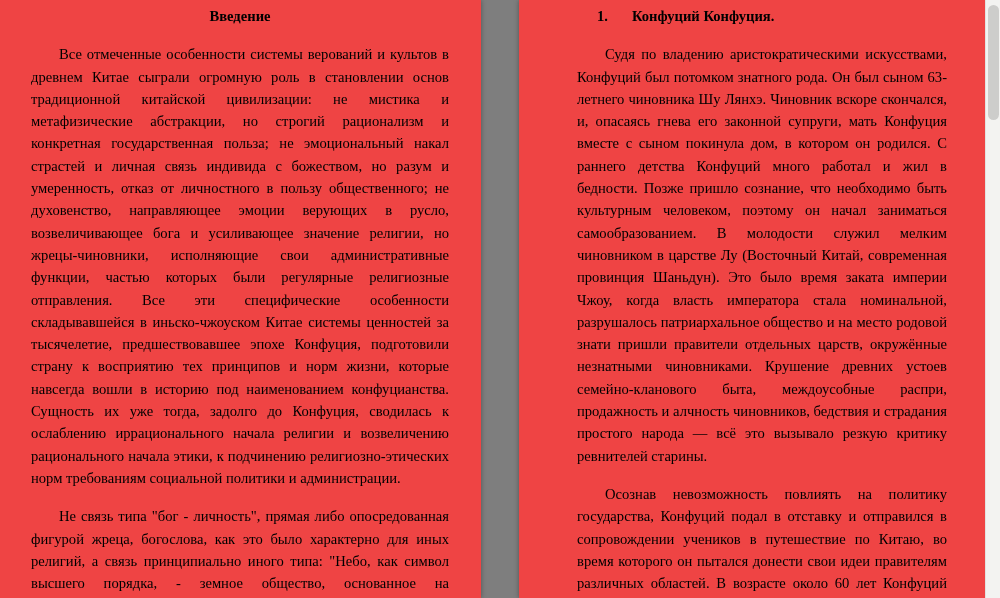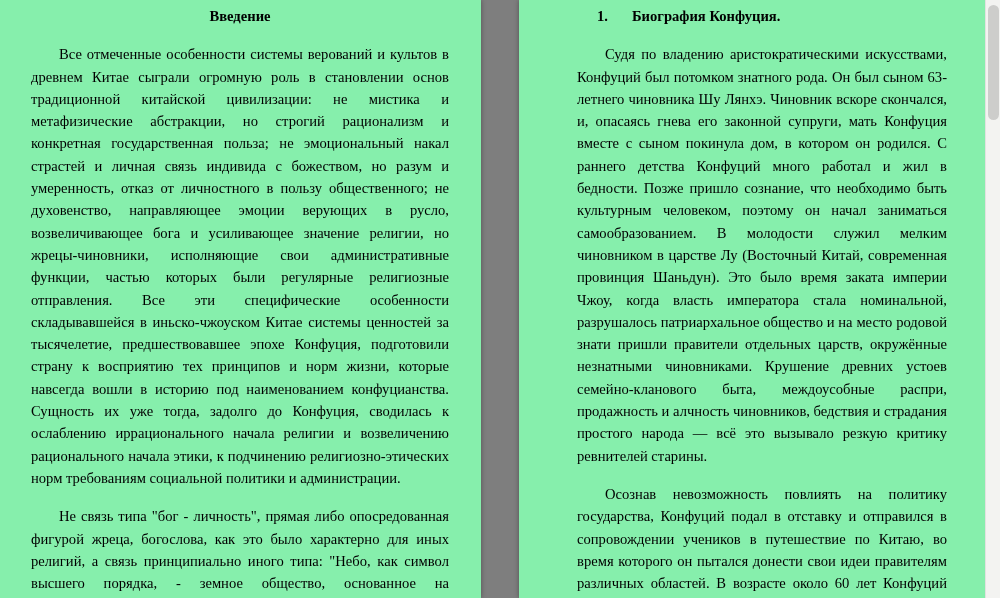--- a/index.html
+++ b/index.html
@@ -11,21 +11,21 @@
     font-family: "Liberation Serif", "DejaVu Serif", serif;
     overflow: hidden;
   }
   .workspace {
     position: relative;
     width: 1000px;
     height: 598px;
     display: flex;
   }
   .page {
-    background: #86efac;
+    background: #ef4444;
     height: 598px;
     color: #000000;
     font-size: 14.6px;
     line-height: 22.3px;
     text-align: justify;
     box-shadow: 0 0 5px rgba(0,0,0,0.35);
     overflow: hidden;
   }
   .page-left {
     width: 481px;
@@ -89,21 +89,21 @@
   <div class="page page-left">
     <h1 class="title-center">Введение</h1>
     <p>Все отмеченные особенности системы верований и культов в древнем Китае сыграли огромную роль в становлении основ традиционной китайской цивилизации: не мистика и метафизические абстракции, но строгий рационализм и конкретная государственная польза; не эмоциональный накал страстей и личная связь индивида с божеством, но разум и умеренность, отказ от личностного в пользу общественного; не духовенство, направляющее эмоции верующих в русло, возвеличивающее бога и усиливающее значение религии, но жрецы-чиновники, исполняющие свои административные функции, частью которых были регулярные религиозные отправления. Все эти специфические особенности складывавшейся в иньско-чжоуском Китае системы ценностей за тысячелетие, предшествовавшее эпохе Конфуция, подготовили страну к восприятию тех принципов и норм жизни, которые навсегда вошли в историю под наименованием конфуцианства. Сущность их уже тогда, задолго до Конфуция, сводилась к ослаблению иррационального начала религии и возвеличению рационального начала этики, к подчинению религиозно-этических норм требованиям социальной политики и администрации.</p>
     <p>Не связь типа "бог - личность", прямая либо опосредованная фигурой жреца, богослова, как это было характерно для иных религий, а связь принципиально иного типа: "Небо, как символ высшего порядка, - земное общество, основанное на добродетели", опосредованная личностью осененного небесной благодатью правителя, была императивом древнего Китая. Этот императив, стократно усиленный конфуцианством, определил на тысячелетия важные стороны жизни Китая, включая структурную прочность государства и общества и ограничение роли личности с ее эмоциями и страстями.</p>
   </div>
 
   <div class="page-gap"></div>
 
   <div class="page page-right">
     <h2 class="heading-numbered">
-      <span class="heading-number">1.</span><span>Биография Конфуция.</span>
+      <span class="heading-number">1.</span><span>Конфуций Конфуция.</span>
     </h2>
     <p>Судя по владению аристократическими искусствами, Конфуций был потомком знатного рода. Он был сыном 63-летнего чиновника Шу Лянхэ. Чиновник вскоре скончался, и, опасаясь гнева его законной супруги, мать Конфуция вместе с сыном покинула дом, в котором он родился. С раннего детства Конфуций много работал и жил в бедности. Позже пришло сознание, что необходимо быть культурным человеком, поэтому он начал заниматься самообразованием. В молодости служил мелким чиновником в царстве Лу (Восточный Китай, современная провинция Шаньдун). Это было время заката империи Чжоу, когда власть императора стала номинальной, разрушалось патриархальное общество и на место родовой знати пришли правители отдельных царств, окружённые незнатными чиновниками. Крушение древних устоев семейно-кланового быта, междоусобные распри, продажность и алчность чиновников, бедствия и страдания простого народа — всё это вызывало резкую критику ревнителей старины.</p>
     <p>Осознав невозможность повлиять на политику государства, Конфуций подал в отставку и отправился в сопровождении учеников в путешествие по Китаю, во время которого он пытался донести свои идеи правителям различных областей. В возрасте около 60 лет Конфуций вернулся домой и провёл последние годы жизни, обучая новых учеников, а также систематизируя литературное наследие прошлого Ши-цзин (Книга Песен), И цзин (Книга Перемен) и др.</p>
     <p>Из классических книг произведением Конфуция несомненно можно считать только Чуньцю («Весна и Осень», летопись удела Лу с 722 по 481 г. до н. э.); затем весьма вероятно, что он редактировал Ши-цзин («Книга стихотворений»). Хотя число учеников Конфуция определяется китайскими учёными до 3000, и в том числе около 70 ближайших, но в действительности</p>
   </div>
 
   <div class="scrollbar">
     <div class="scrollbar-thumb"></div>
   </div>
 

